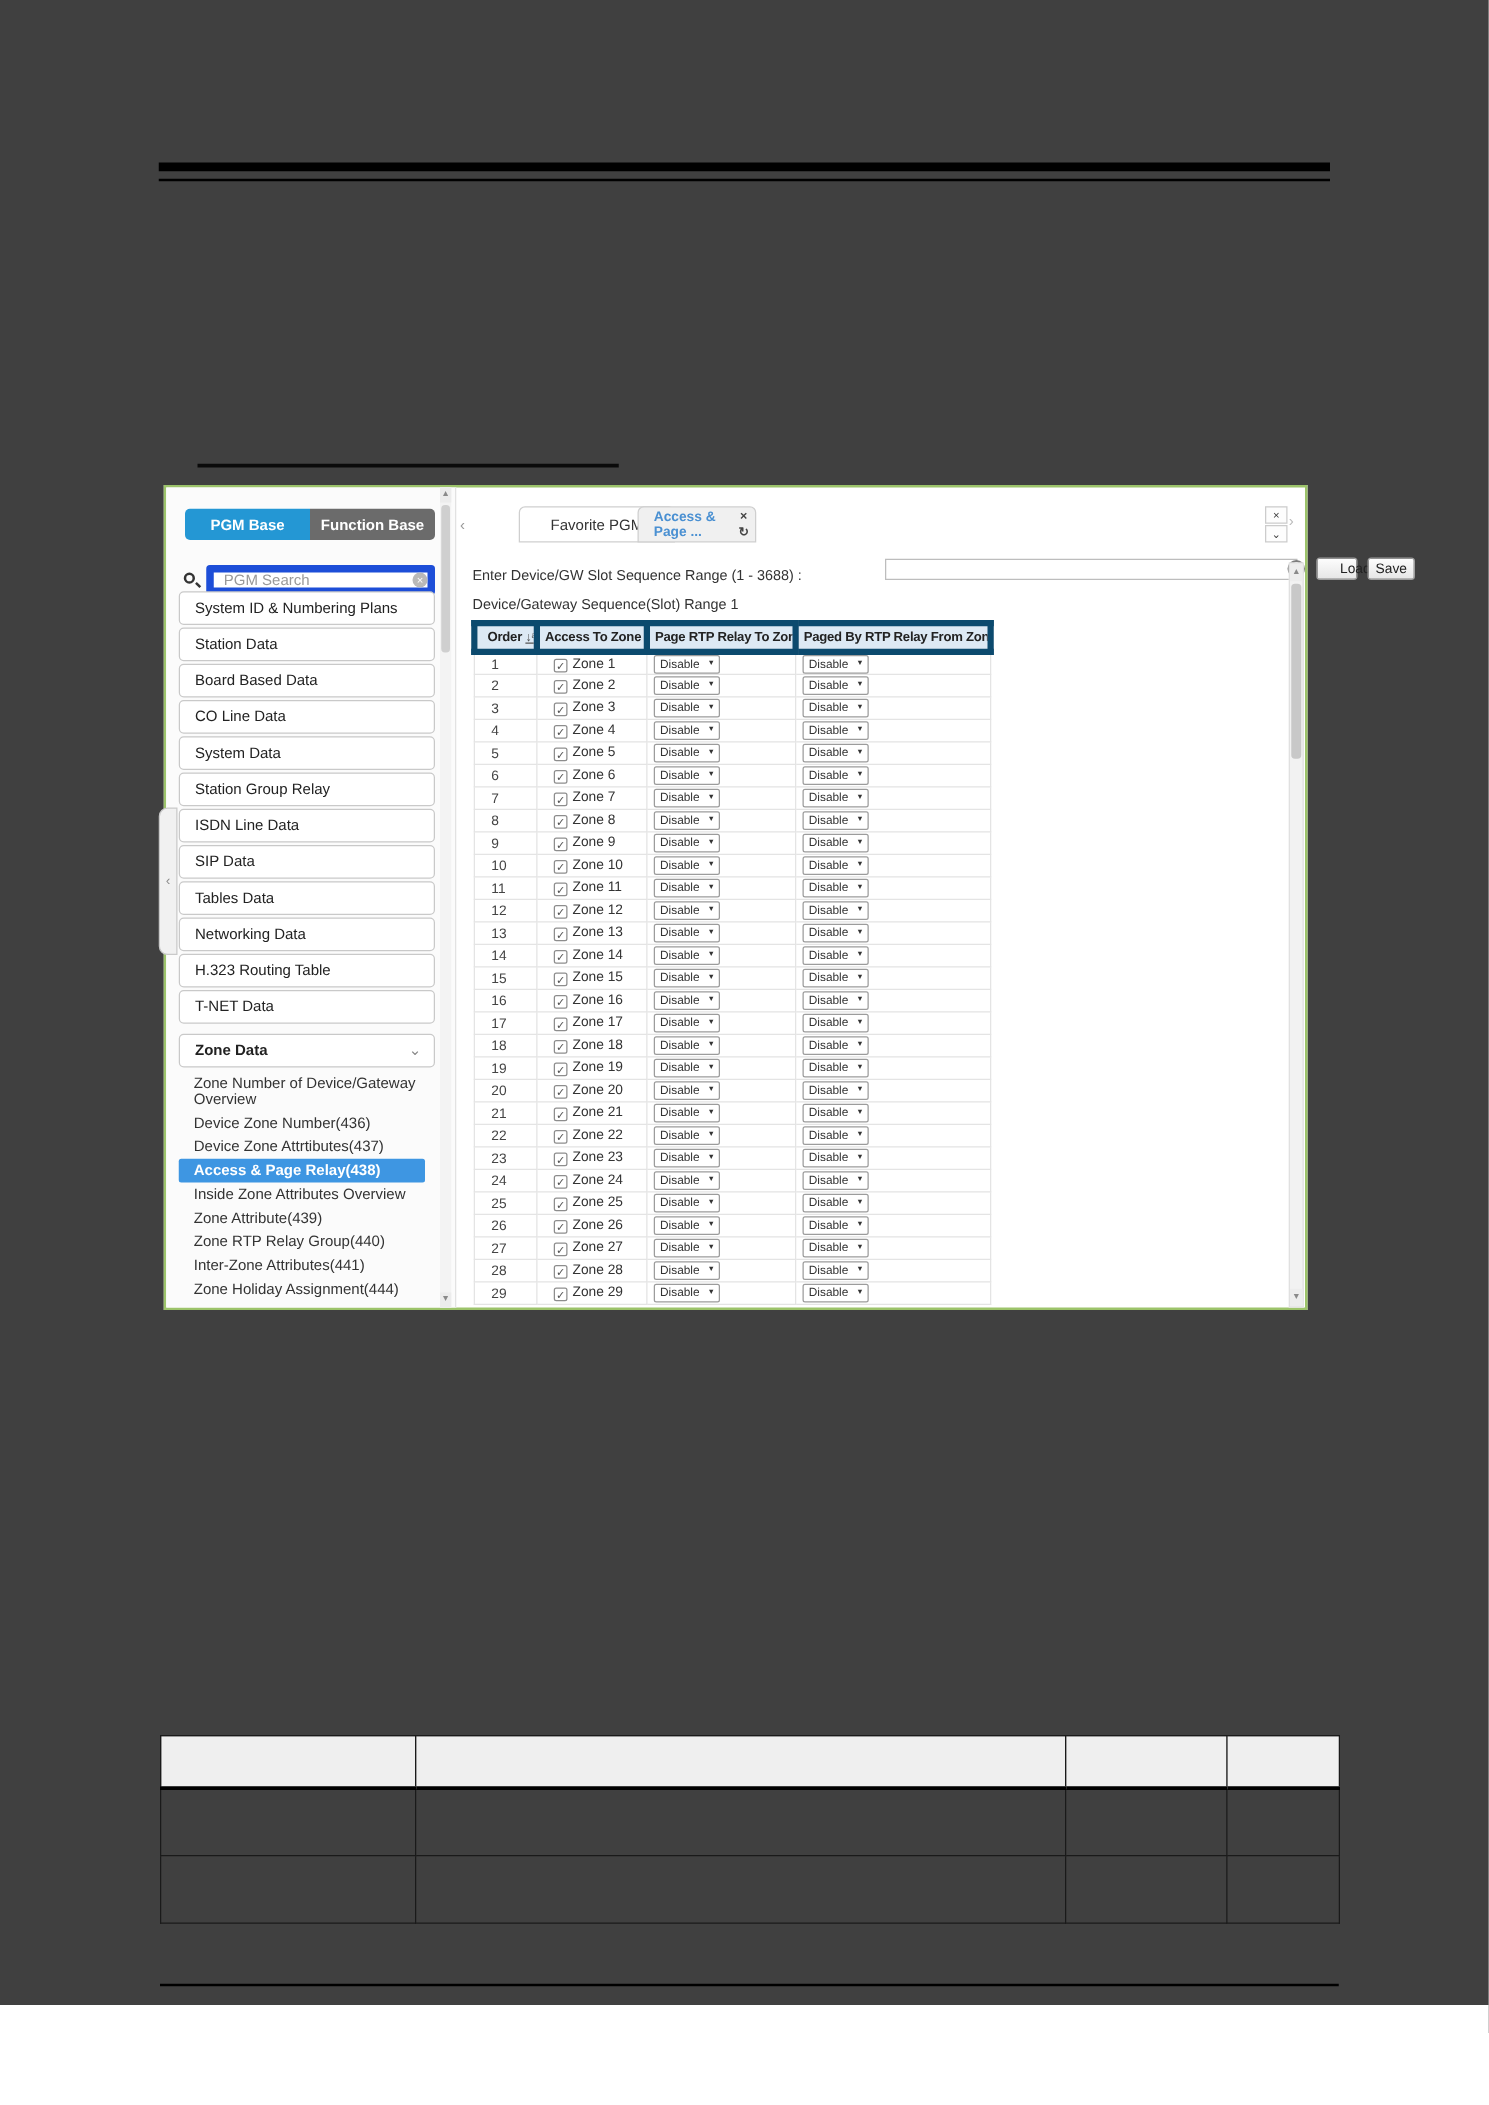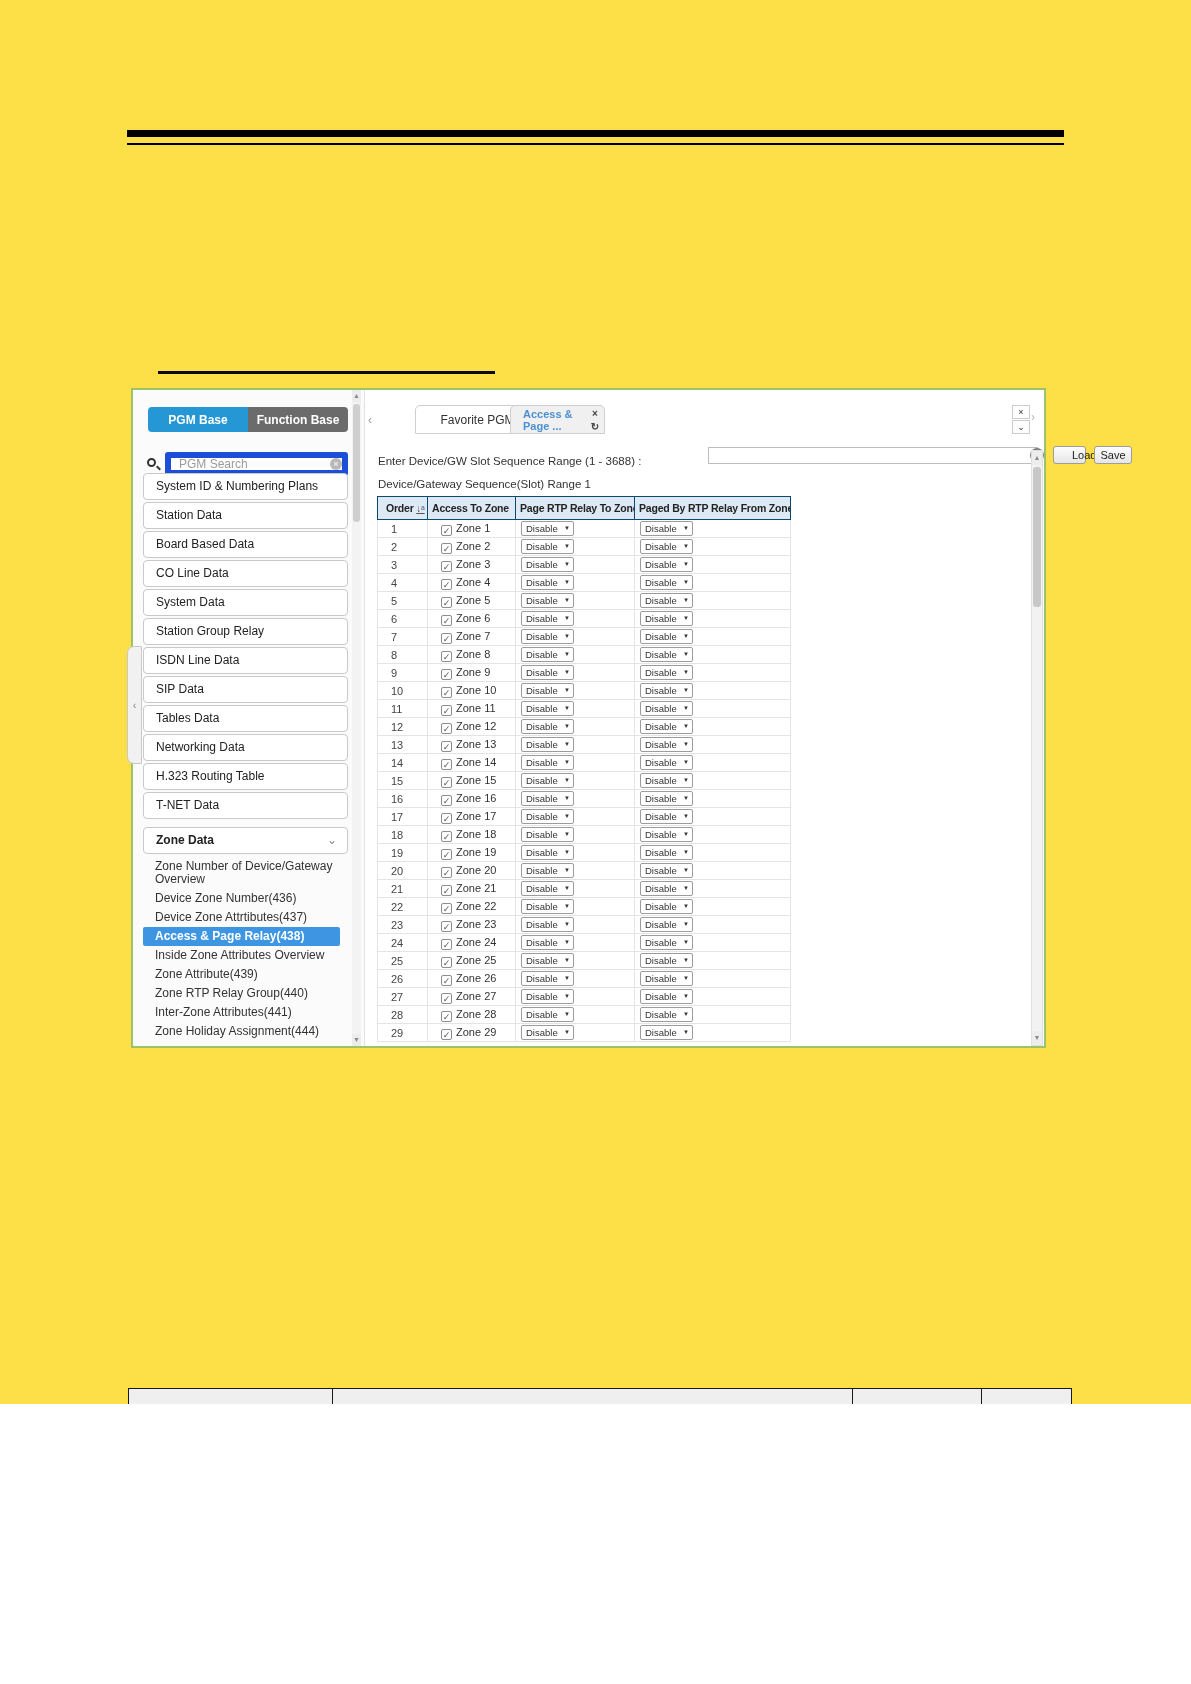--- a/index.html
+++ b/index.html
@@ -1,17 +1,17 @@
 <!DOCTYPE html>
 <html><head>
 <meta charset="utf-8">
 <style>
   * { box-sizing: border-box; margin: 0; padding: 0; }
   body { background:#fff; font-family:"Liberation Sans", sans-serif; }
-  .page { position:relative; width:1191px; height:1404px; background:#fde047; overflow:hidden; }
+  .page { position:relative; width:1191px; height:1604px; background:#404040; overflow:hidden; }
 
   
   .rule-thick { position:absolute; left:127px; top:130px; width:937px; height:7px; background:#000; }
   .rule-thin  { position:absolute; left:127px; top:143px; width:937px; height:2px; background:#000; }
   .heading-underline { position:absolute; left:158px; top:371px; width:337px; height:3px; background:#0a0a0a; }
   .bottom-rule { position:absolute; left:128px; top:1587px; width:943px; height:2px; background:#000; }
 
   
   .shot { position:absolute; left:131px; top:388px; width:915px; height:660px; border:2px solid #9cc36a; background:#fff; }
 
@@ -54,21 +54,21 @@
   .range-row { position:absolute; left:13px; top:56px; width:660px; height:20px; }
   .range-label { position:absolute; left:0; top:9px; font-size:11.5px; color:#333; white-space:nowrap; }
   .range-input { position:absolute; left:330px; top:1px; width:330px; height:17px; border:1px solid #bdbdbd; background:#fff; font-size:11px; padding:0 4px; font-family:"Liberation Sans", sans-serif; }
   .help-icon { position:absolute; left:665px; top:58px; width:14px; height:14px; border-radius:50%; background:#7d7d7d; color:#fff; font-size:10px; font-weight:bold; text-align:center; line-height:14px; }
   .btn { position:absolute; top:56px; height:18px; border:1px solid #9d9d9d; border-radius:3px; background:linear-gradient(#fdfdfd,#e6e6e6); font-size:11px; color:#222; text-align:center; line-height:16px; }
   .btn.load { left:688px; width:33px;padding-left:18px; }
   .btn.save { left:729px; width:38px; }
   .subtitle { position:absolute; left:13px; top:88px; font-size:11.5px; color:#333; }
 
   .ztable { position:absolute; left:12px; top:106px; width:413px; border-collapse:collapse; table-layout:fixed; }
-  .ztable th { background:#dde9f4; border:1px solid #0c4a6e; font-size:10.5px; font-weight:bold; color:#222; text-align:left; height:23px; padding:0 0 0 4px; white-space:nowrap; letter-spacing:-0.2px; overflow:hidden; }
+  .ztable th { background:#dde9f4; border:5px solid #0c4a6e; font-size:10.5px; font-weight:bold; color:#222; text-align:left; height:23px; padding:0 0 0 4px; white-space:nowrap; letter-spacing:-0.2px; overflow:hidden; }
   .ztable th.order-h { padding-left:8px; }
   .ztable td { border:1px solid #e4e4e4; height:18px; font-size:11px; color:#333; padding:0; white-space:nowrap; overflow:visible; }
   .ztable td.order { padding-left:13px; color:#444; }
   .sort-icon { font-weight:normal; color:#555; font-size:10px; text-decoration:underline; }
   .cb { display:inline-block; width:11px; height:11px; border:1px solid #8d8d8d; border-radius:2px; background:#fff; color:#555; font-size:9px; line-height:10px; text-align:center; vertical-align:-2px; margin:0 4px 0 13px; }
   .sel-box { display:inline-block; width:53px; height:15px; border:1px solid #9c9c9c; border-radius:2px; background:#fff; font-size:9.5px; color:#333; line-height:13px; padding-left:4px; position:relative; vertical-align:middle; margin-left:5px; }
   .sel-box .caret { position:absolute; right:3px; top:0; font-size:6px; color:#333; line-height:13px; }
 
   .main-scroll { position:absolute; left:666px; top:60px; width:12px; height:596px; background:#f2f2f2; border:1px solid #e0e0e0; }
   .main-scroll .arrow { position:absolute; left:0; width:10px; height:14px; color:#8a8a8a; font-size:7px; text-align:center; line-height:14px; background:#ededed; }

